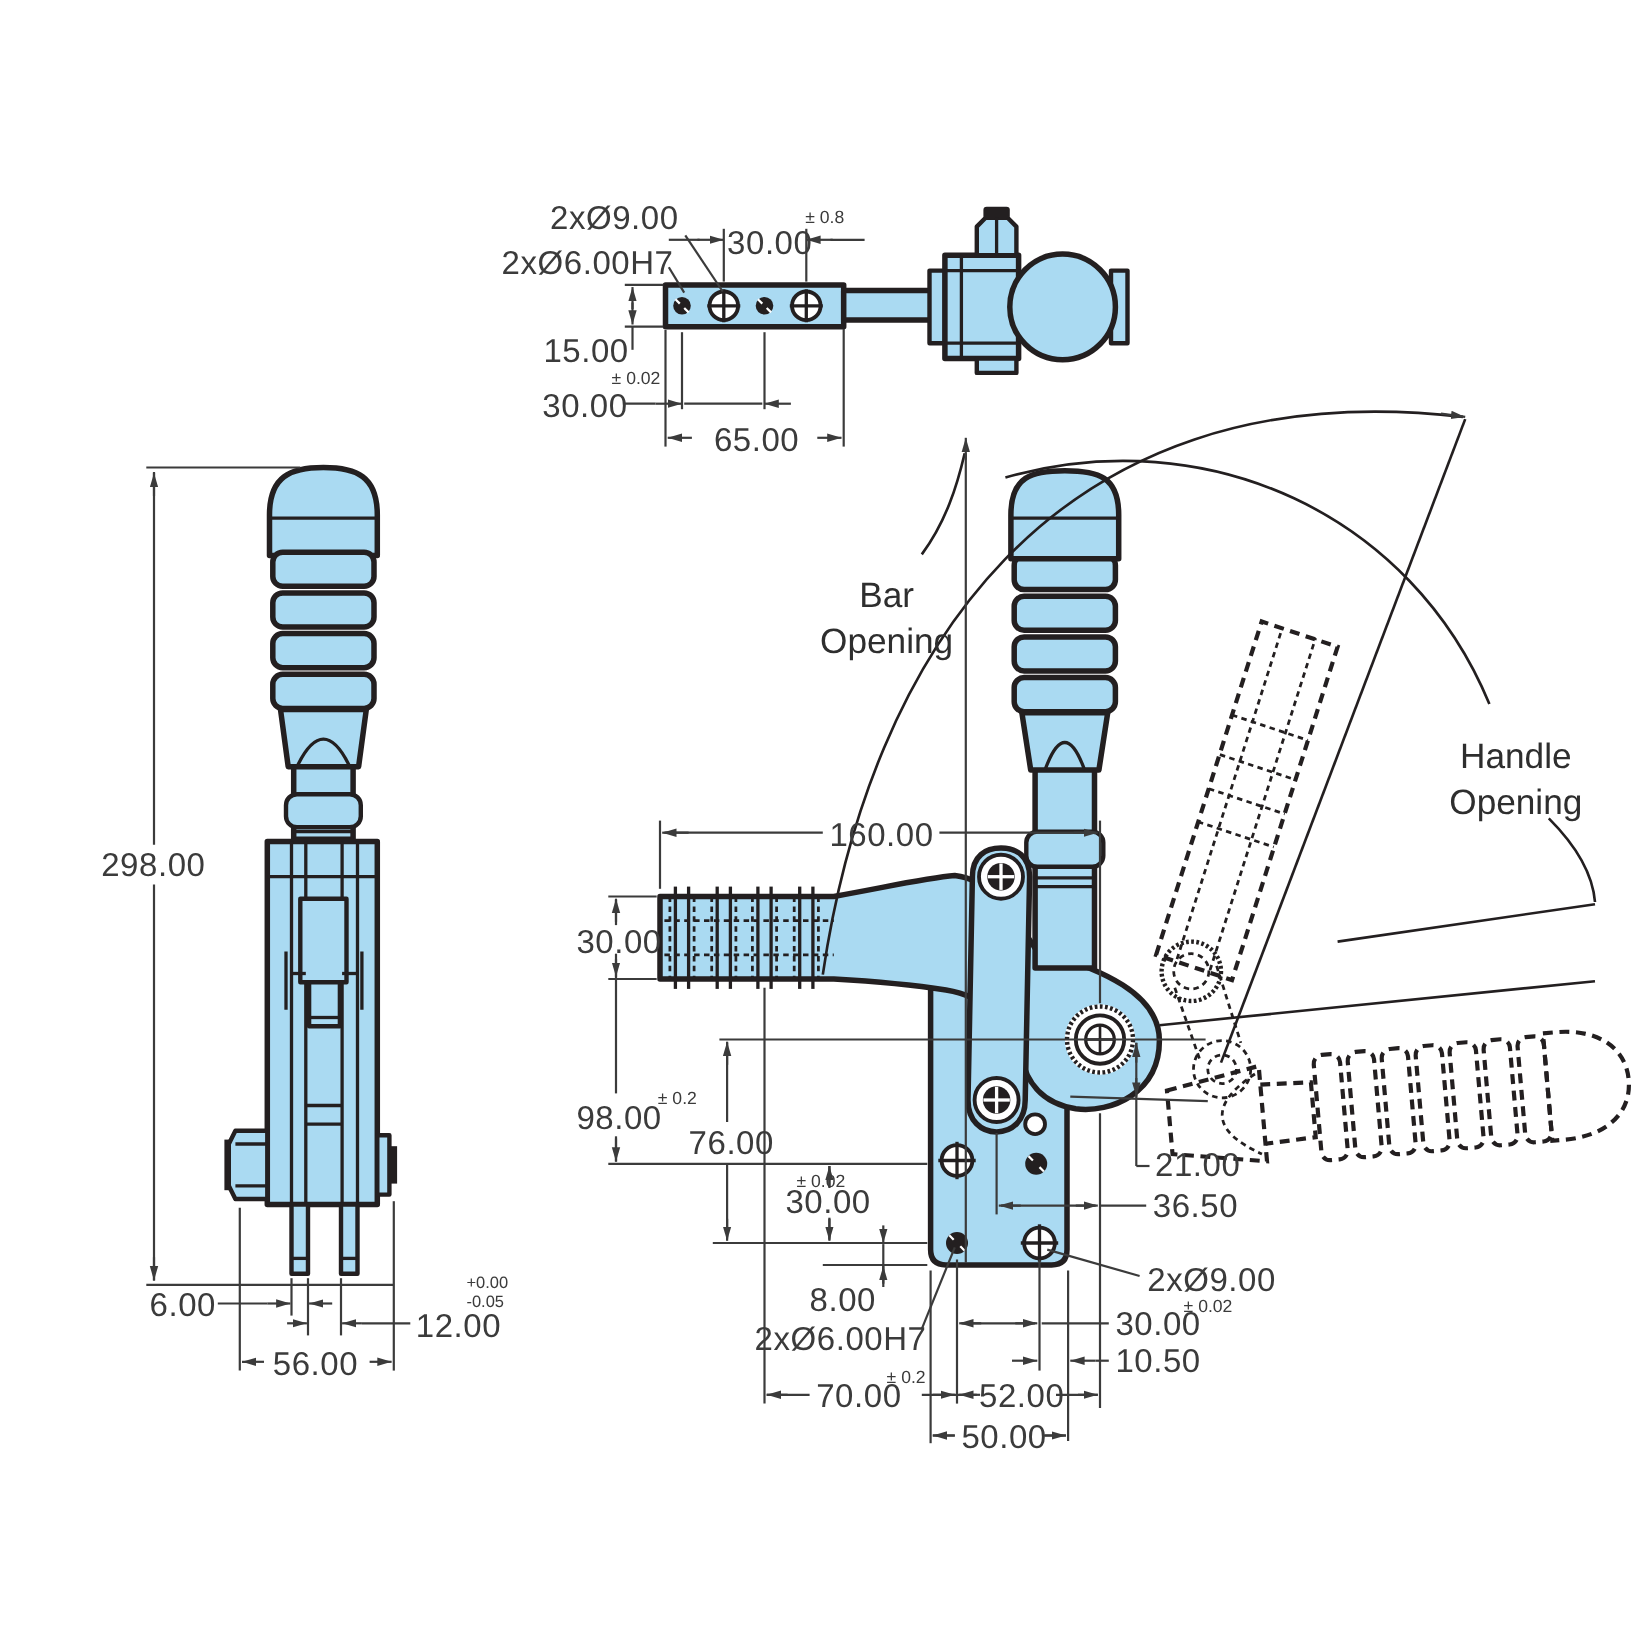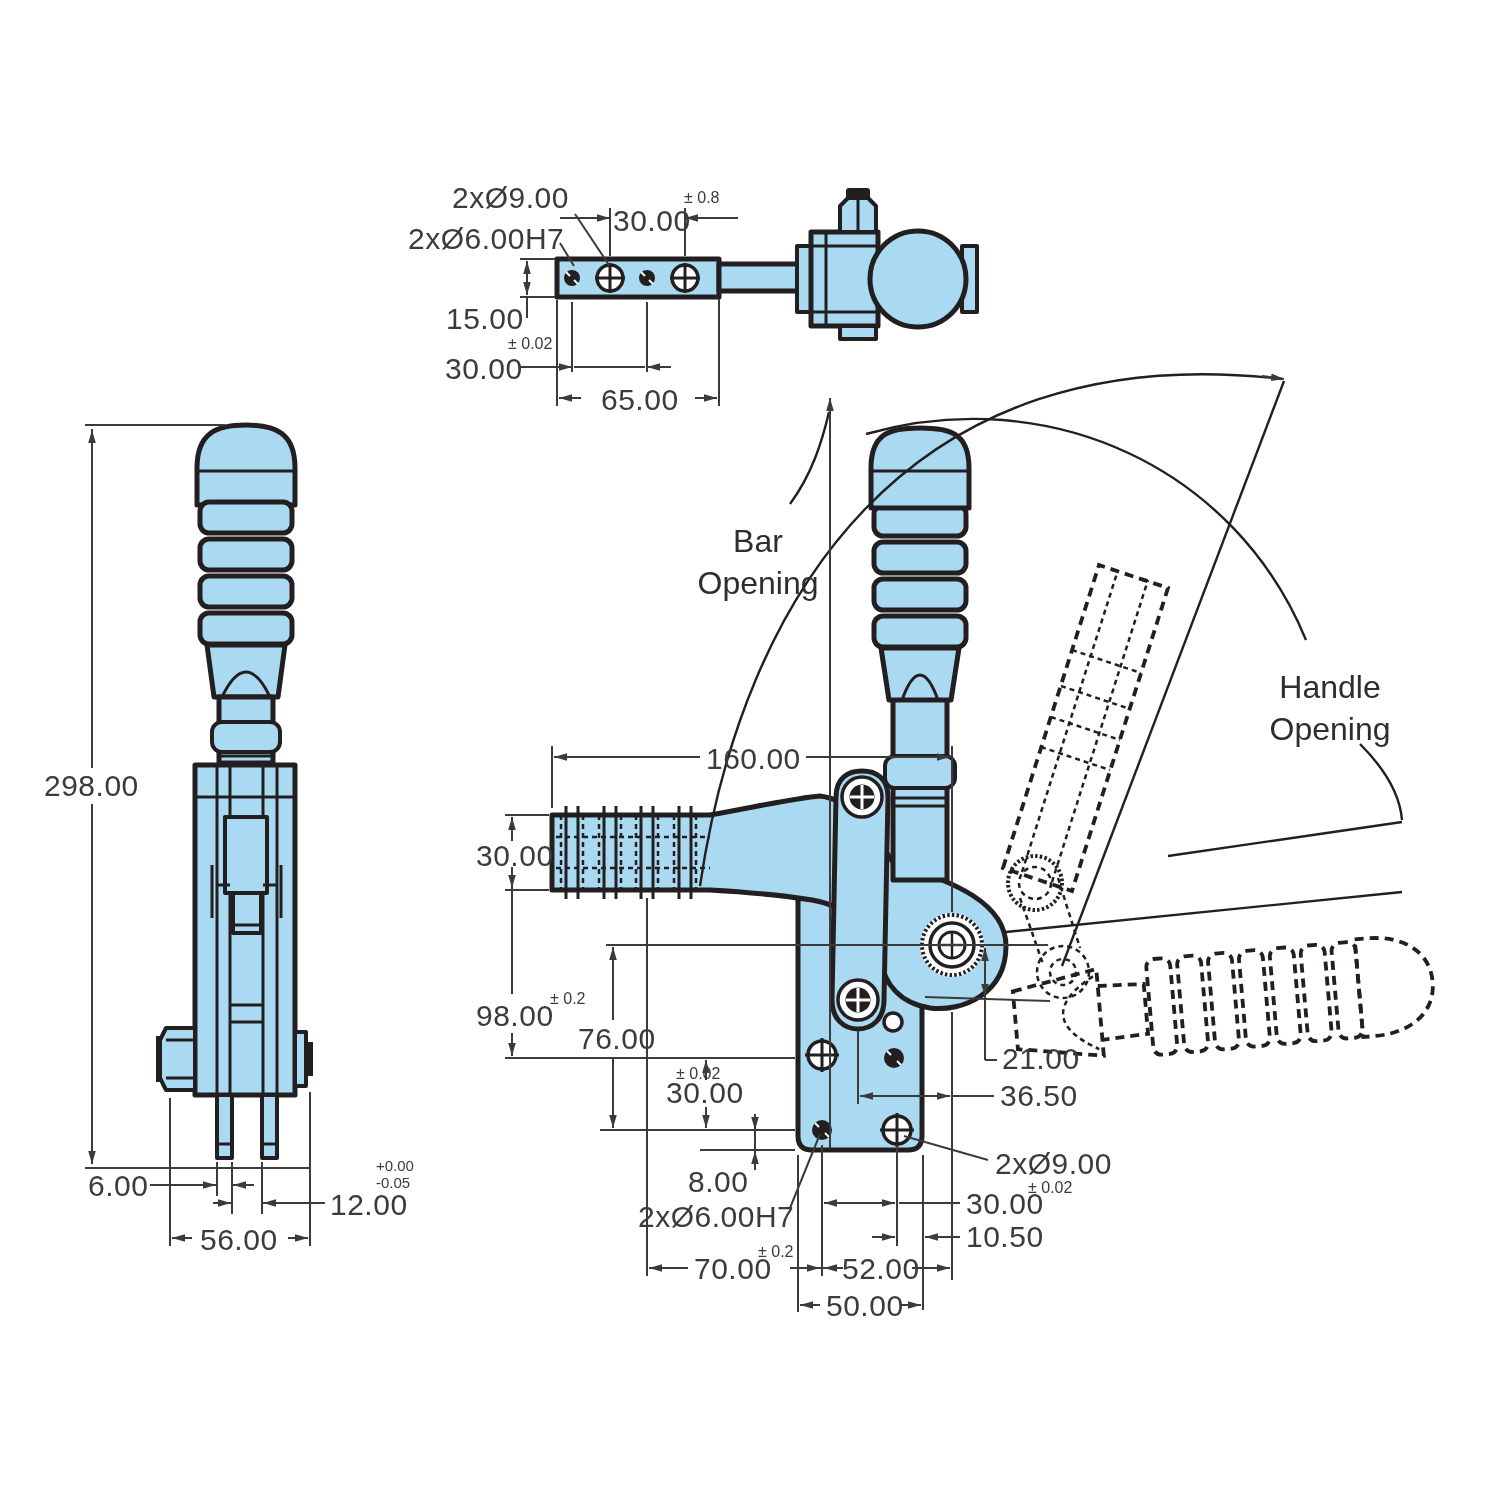--- a/index.html
+++ b/index.html
@@ -1,17 +1,17 @@
 <!DOCTYPE html>
 <html style="--part_fill: #aadaf2; --line: #231f20; --dim: #3b3b3b; --bg: #ffffff;"><head>
 <meta charset="utf-8">
 <style>
   html,body{margin:0;padding:0;background:#fff;}
   .stage{position:relative;width:1436px;height:1501px;background:var(--bg,#fff);overflow:hidden;
-         font-family:"Liberation Sans", sans-serif;}
+         font-family:"Liberation Sans", sans-serif;margin-left:48px;}
   svg{position:absolute;left:0;top:0;}
   
   .part   {fill:var(--part_fill,#aadaf2);stroke:var(--line,#231f20);stroke-width:5;stroke-linejoin:round;}
   .part4  {fill:var(--part_fill,#aadaf2);stroke:var(--line,#231f20);stroke-width:4;stroke-linejoin:round;}
   .dark   {fill:var(--line,#231f20);stroke:none;}
   .thin   {fill:none;stroke:var(--line,#231f20);stroke-width:3;}
   .thin2  {fill:none;stroke:var(--line,#231f20);stroke-width:2.4;}
   .whitec {fill:#fff;stroke:var(--line,#231f20);stroke-width:3.5;}
   .wx     {stroke:#fff;stroke-width:3;fill:none;}
   .wx2    {stroke:#fff;stroke-width:2;fill:none;}

